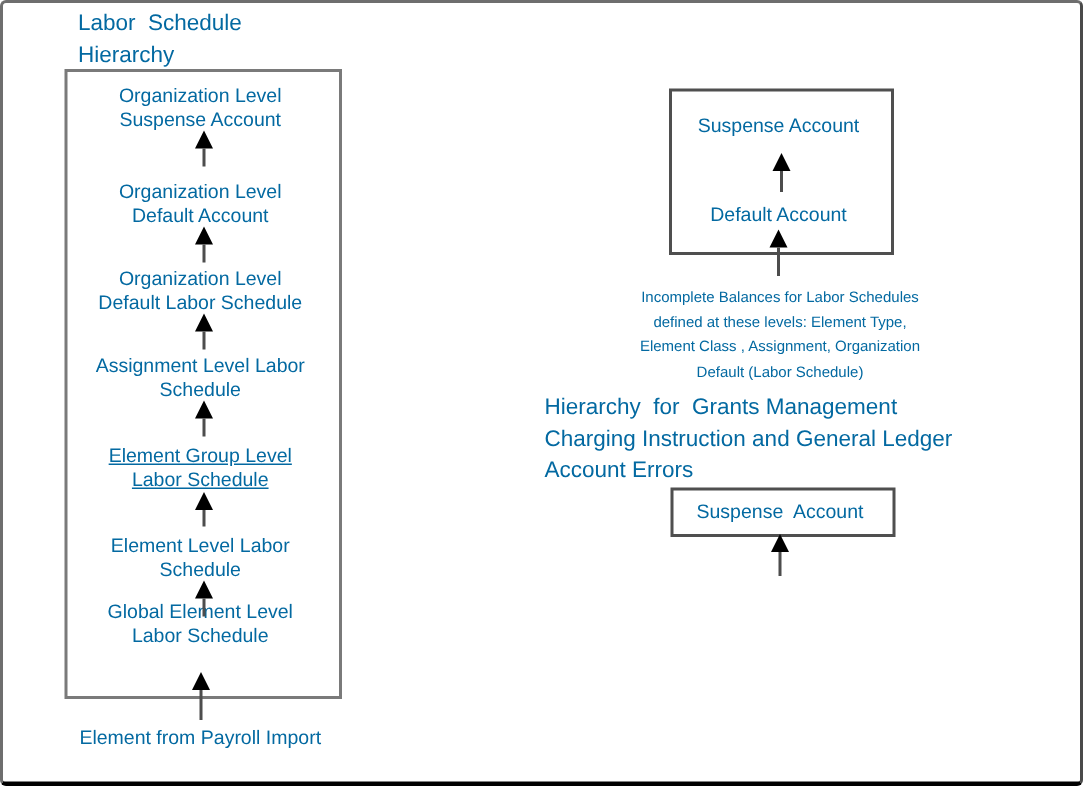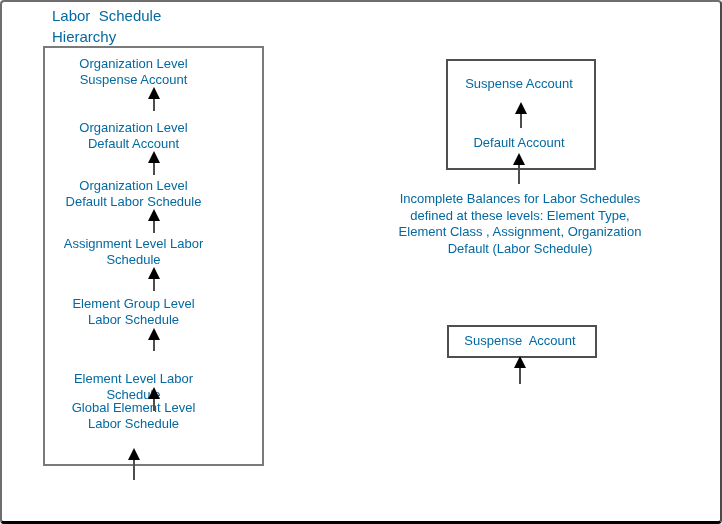--- a/index.html
+++ b/index.html
@@ -9,39 +9,39 @@
   }
   .frame{
     position:absolute;left:0;top:0;right:0;bottom:0;
     border-top:2px solid #6e6e6e;border-left:2px solid #6e6e6e;
     border-right:2px solid #4a4a4a;border-bottom:3px solid #000;
     border-radius:4px;pointer-events:none;
   }
   .abs{position:absolute;}
   .pre{white-space:pre-wrap;}
   .title{font-size:15px;line-height:21px;}
-  .body13{font-size:13px;line-height:16.5px;}
+  .body13{font-size:10px;line-height:16.5px;}
   .node13{font-size:13px;line-height:16px;}
   .center{text-align:center;}
   .box{position:absolute;border:2px solid #7a7a7a;background:#fff;}
   .box.dark{border-color:#4f4f4f;}
   .arrow{position:absolute;display:flex;flex-direction:column;align-items:center;z-index:5;}
   .arrow .head{width:0;height:0;border-left:6px solid transparent;border-right:6px solid transparent;border-bottom:12px solid #000;}
   .arrow .tail{width:2px;flex:1;background:#4d4d4d;}
   .cx{left:50%;transform:translateX(-50%);}
 </style>
 </head>
 <body>
 
 <div class="canvas">
 
   <div class="abs pre title" style="left:52px;top:5px;width:220px;">Labor  Schedule
 Hierarchy</div>
 
-  <div class="box" style="left:43px;top:46px;width:181px;height:416px;padding-left:36px;">
+  <div class="box" style="left:43px;top:46px;width:181px;height:416px;">
     <div class="abs pre node13 center" style="left:0;top:8px;width:177px;">Organization Level
 Suspense Account</div>
     <div class="arrow cx" style="top:39px;height:24px;">
         <div class="head"></div>
         <div class="tail"></div>
       </div>
 
     <div class="abs pre node13 center" style="left:0;top:72px;width:177px;">Organization Level
 Default Account</div>
     <div class="arrow cx" style="top:103px;height:24px;">
@@ -56,43 +56,44 @@
         <div class="tail"></div>
       </div>
 
     <div class="abs pre node13 center" style="left:0;top:188px;width:177px;">Assignment Level Labor
 Schedule</div>
     <div class="arrow cx" style="top:219px;height:24px;">
         <div class="head"></div>
         <div class="tail"></div>
       </div>
 
-    <div class="abs pre node13 center" style="left:0;top:248px;width:177px;">Element Group Level
+    <div class="abs pre node13 center" style="left:0;top:248px;width:177px;text-decoration:underline;">Element Group Level
 Labor Schedule</div>
     <div class="arrow cx" style="top:280px;height:23px;">
         <div class="head"></div>
         <div class="tail"></div>
       </div>
 
-    <div class="abs pre node13 center" style="left:0;top:323px;width:177px;">Element Level Labor
+    <div class="abs pre node13 center" style="left:0;top:308px;width:177px;">Element Level Labor
 Schedule</div>
     <div class="arrow cx" style="top:339px;height:24px;">
         <div class="head"></div>
         <div class="tail"></div>
       </div>
 
     <div class="abs pre node13 center" style="left:0;top:352px;width:177px;">Global Element Level
 Labor Schedule</div>
   </div>
 
   <div class="arrow" style="left:128px;top:448px;height:32px;">
     <div class="head"></div>
       <div class="tail"></div>
   </div>
 
+  <div class="abs pre node13 center" style="left:43px;top:484px;width:181px;">Element from Payroll Import</div>
 
 
   <div class="box dark" style="left:446px;top:59px;width:146px;height:107px;">
     <div class="abs pre node13 center" style="left:0;top:15px;width:142px;">Suspense Account</div>
     <div class="arrow cx" style="top:41px;height:26px;">
         <div class="head"></div>
         <div class="tail"></div>
       </div>
     <div class="abs pre node13 center" style="left:0;top:74px;width:142px;">Default Account</div>
   </div>
@@ -100,20 +101,23 @@
   <div class="arrow" style="left:513px;top:153px;height:31px;">
     <div class="head"></div>
       <div class="tail"></div>
   </div>
 
   <div class="abs pre body13 center" style="left:362px;top:191px;width:316px;">Incomplete Balances for Labor Schedules
 defined at these levels: Element Type,
 Element Class , Assignment, Organization
 Default (Labor Schedule)</div>
 
+  <div class="abs pre title" style="left:363px;top:261px;width:312px;">Hierarchy  for  Grants Management
+Charging Instruction and General Ledger
+Account Errors</div>
 
   <div class="box dark" style="left:447px;top:325px;width:146px;height:29px;">
     <div class="abs pre node13 center" style="left:0;top:6px;width:142px;">Suspense  Account</div>
   </div>
 
   <div class="arrow" style="left:514px;top:356px;height:28px;">
     <div class="head"></div>
       <div class="tail"></div>
   </div>
 

